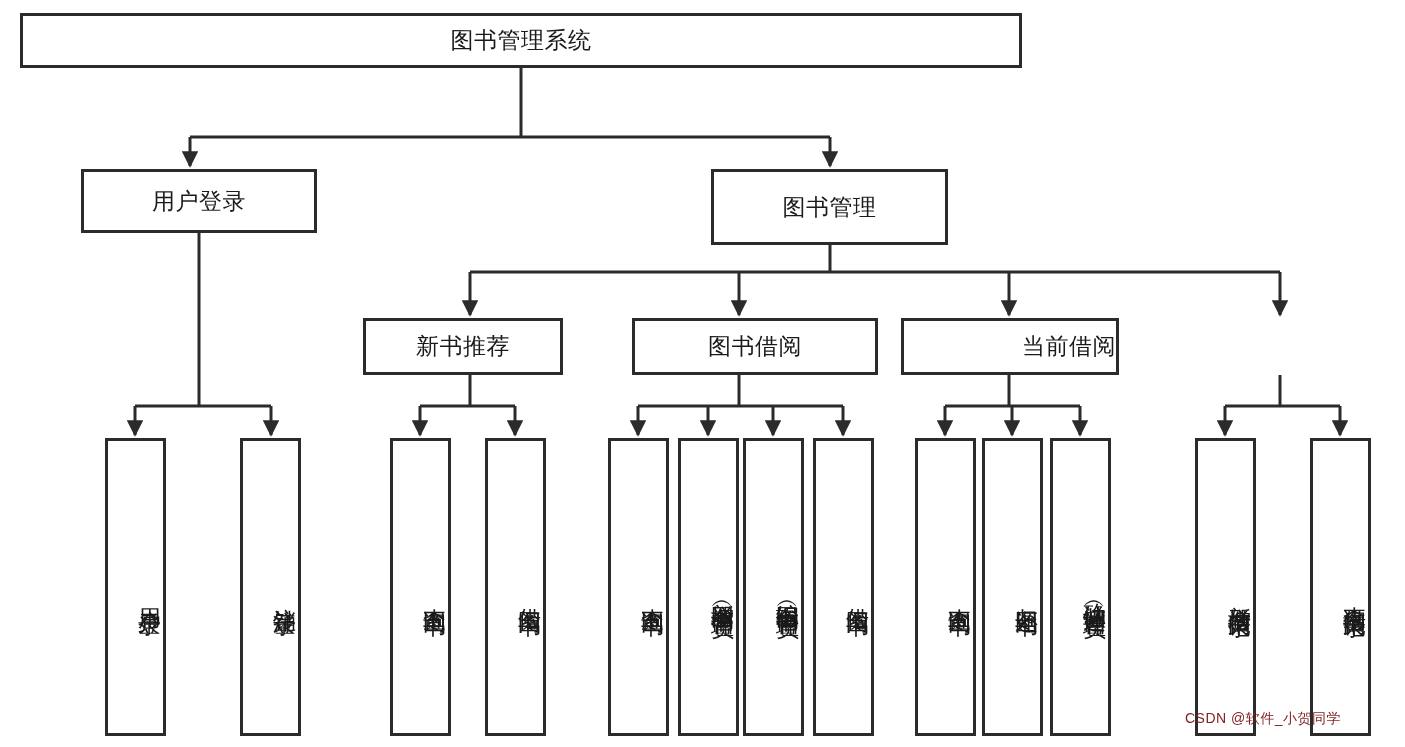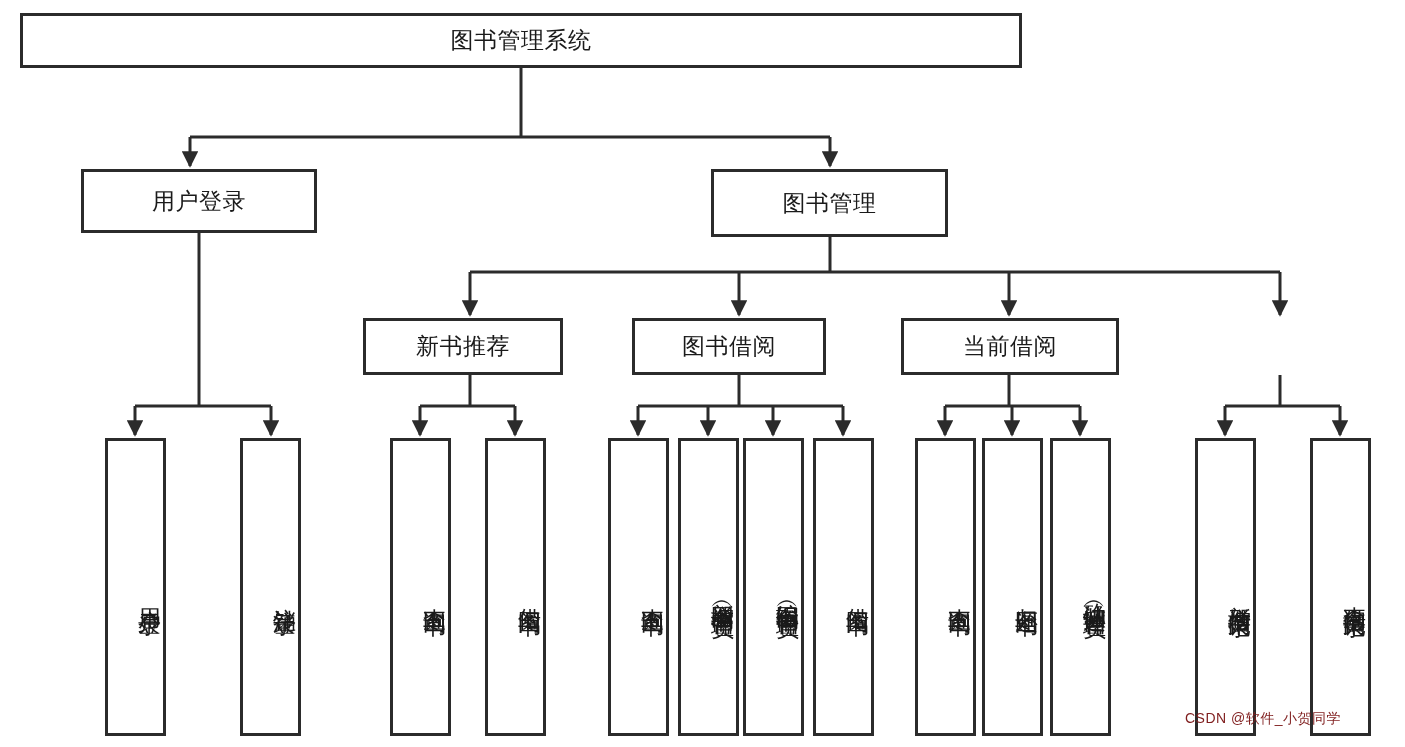--- a/index.html
+++ b/index.html
@@ -122,31 +122,31 @@
     </g>
   </svg>
 
   <div class="node h" style="left:20px; top:13px; width:1002px; height:55px;">
     <span class="label">图书管理系统</span>
   </div>
 
   <div class="node h" style="left:81px; top:169px; width:236px; height:64px;">
     <span class="label">用户登录</span>
   </div>
-  <div class="node h" style="left:711px; top:169px; width:237px; height:68px;">
+  <div class="node h" style="left:711px; top:169px; width:237px; height:76px;">
     <span class="label">图书管理</span>
   </div>
 
   <div class="node h" style="left:363px; top:318px; width:200px; height:57px;">
     <span class="label">新书推荐</span>
   </div>
-  <div class="node h" style="left:632px; top:318px; width:194px; height:57px;">
+  <div class="node h" style="left:632px; top:318px; width:246px; height:57px;">
     <span class="label">图书借阅</span>
   </div>
-  <div class="node h" style="left:901px; top:318px; width:218px; height:57px;">
+  <div class="node h" style="left:901px; top:318px; width:218px; height:57px;justify-content:flex-end;">
     <span class="label">当前借阅</span>
   </div>
 
   <div class="node v" style="left:105px; top:438px; width:61px; height:298px;">
     <span class="label">用户登录</span>
   </div>
   <div class="node v" style="left:240px; top:438px; width:61px; height:298px;">
     <span class="label">注销登录</span>
   </div>
   <div class="node v" style="left:390px; top:438px; width:61px; height:298px;">

